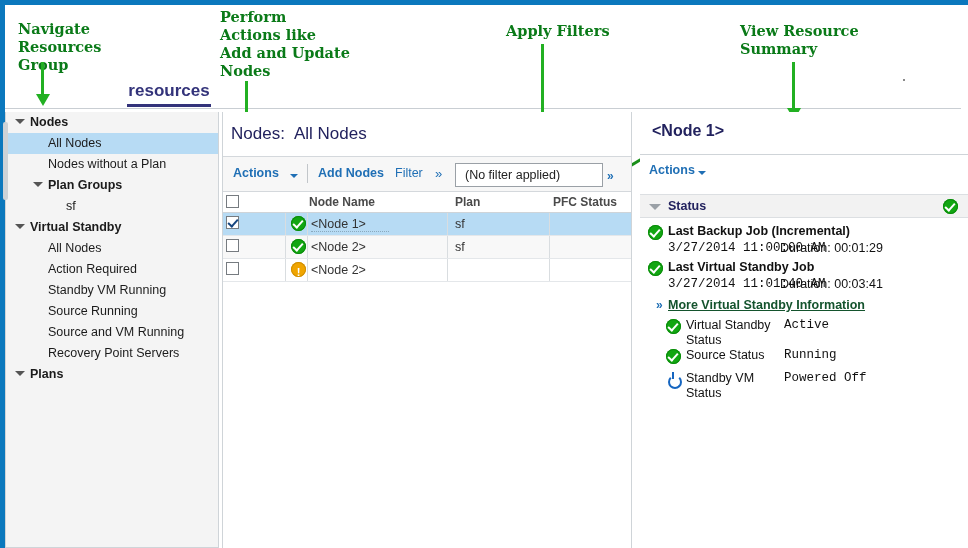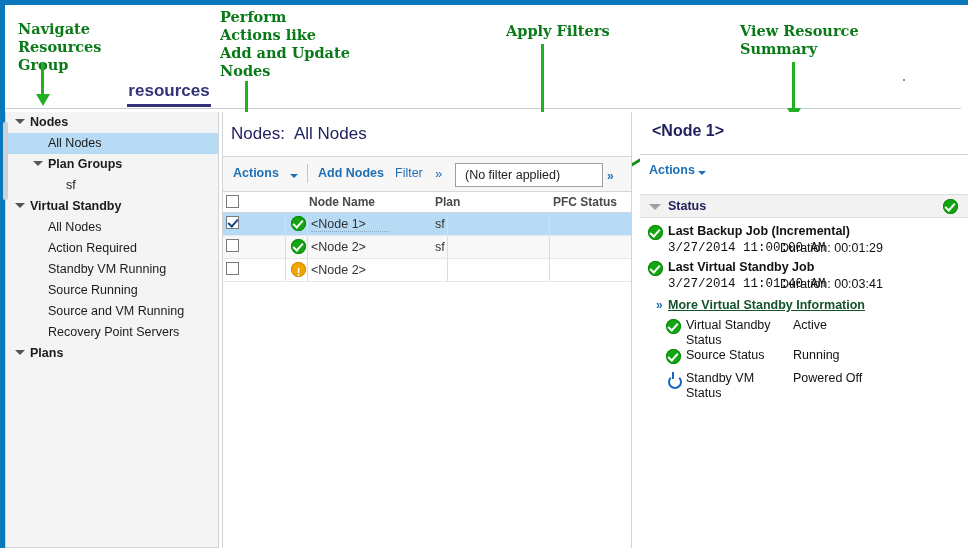--- a/index.html
+++ b/index.html
@@ -89,21 +89,21 @@
     height:20px;background:#ffffff;border-bottom:1px solid #cfd4d8;position:relative;
     font-size:12px;font-weight:bold;color:#4a4a4a;
   }
   .grow{height:22px;position:relative;border-bottom:1px solid #e4e7ea;font-size:12.5px;color:#333;}
   .grow.sel{background:#b7dbf4;}
   .grow.alt{background:#f8f8f8;}
   .cell{position:absolute;top:0;line-height:22px;white-space:nowrap;}
   .c-chk{left:3px;top:3px;}
   .c-ic{left:68px;top:3px;}
   .c-name{left:88px;}
-  .c-plan{left:212px;}
+  .c-plan{left:232px;}
   .c-pfc{left:330px;}
   .ghead .cell{line-height:20px;}
   .ghead .c-name{left:86px;}
   .ghead .c-chk{top:3px;}
   .chk{
     width:13px;height:13px;background:#fff;border:1px solid #767b80;box-sizing:border-box;
     display:block;position:relative;
   }
   .chk.on:after{
     content:"";position:absolute;left:3px;top:0px;width:4px;height:8px;
@@ -154,21 +154,21 @@
   .sec-head .okico{position:absolute;right:10px;top:4px;}
 
   .row-line{position:absolute;left:0;width:328px;font-size:12.5px;color:#111;}
   .row-line .bullet{position:absolute;left:8px;top:1px;}
   .row-line .strong{position:absolute;left:28px;top:0;font-weight:bold;white-space:nowrap;}
   .row-line .plain{position:absolute;left:28px;top:0;white-space:nowrap;font-family:Liberation Mono, monospace;}
   .row-line .dur{position:absolute;left:140px;top:0;white-space:nowrap;}
   .sub-line{position:absolute;left:0;font-size:12.5px;color:#111;}
   .sub-line .bullet{position:absolute;left:26px;top:1px;}
   .sub-line .k{position:absolute;left:46px;top:0;width:92px;line-height:15px;}
-  .sub-line .v{position:absolute;left:153px;top:0;}
+  .sub-line .v{position:absolute;left:144px;top:0;font-family:Liberation Mono, monospace;}
   .mvs{
     position:absolute;left:28px;font-size:12.5px;font-weight:bold;color:#14532d;
     text-decoration:underline;cursor:pointer;white-space:nowrap;
   }
   .mvs-chev{position:absolute;left:16px;font-size:12px;color:#1f6fb5;font-weight:bold;}
   .ev-row{position:absolute;left:0;width:328px;font-size:12.5px;}
 
   
   .anno{
     position:absolute;color:#0a7a18;font-family:"DejaVu Serif",serif;font-weight:bold;
@@ -224,20 +224,23 @@
   </svg>
 
   <div class="sidebar">
     <div class="tree" id="tree">
         <div class="tree-row lvl0 group">
           <span class="tw"></span>
           <span class="lbl">Nodes</span>
         </div>
         <div class="tree-row lvl1 sel">
           <span class="lbl">All Nodes</span>
+        </div>
+        <div class="tree-row lvl1">
+          <span class="lbl">Nodes without a Plan</span>
         </div>
         <div class="tree-row lvl1 group">
           <span class="tw"></span>
           <span class="lbl">Plan Groups</span>
         </div>
         <div class="tree-row lvl2">
           <span class="lbl">sf</span>
         </div>
         <div class="tree-row lvl0 group">
           <span class="tw"></span>

